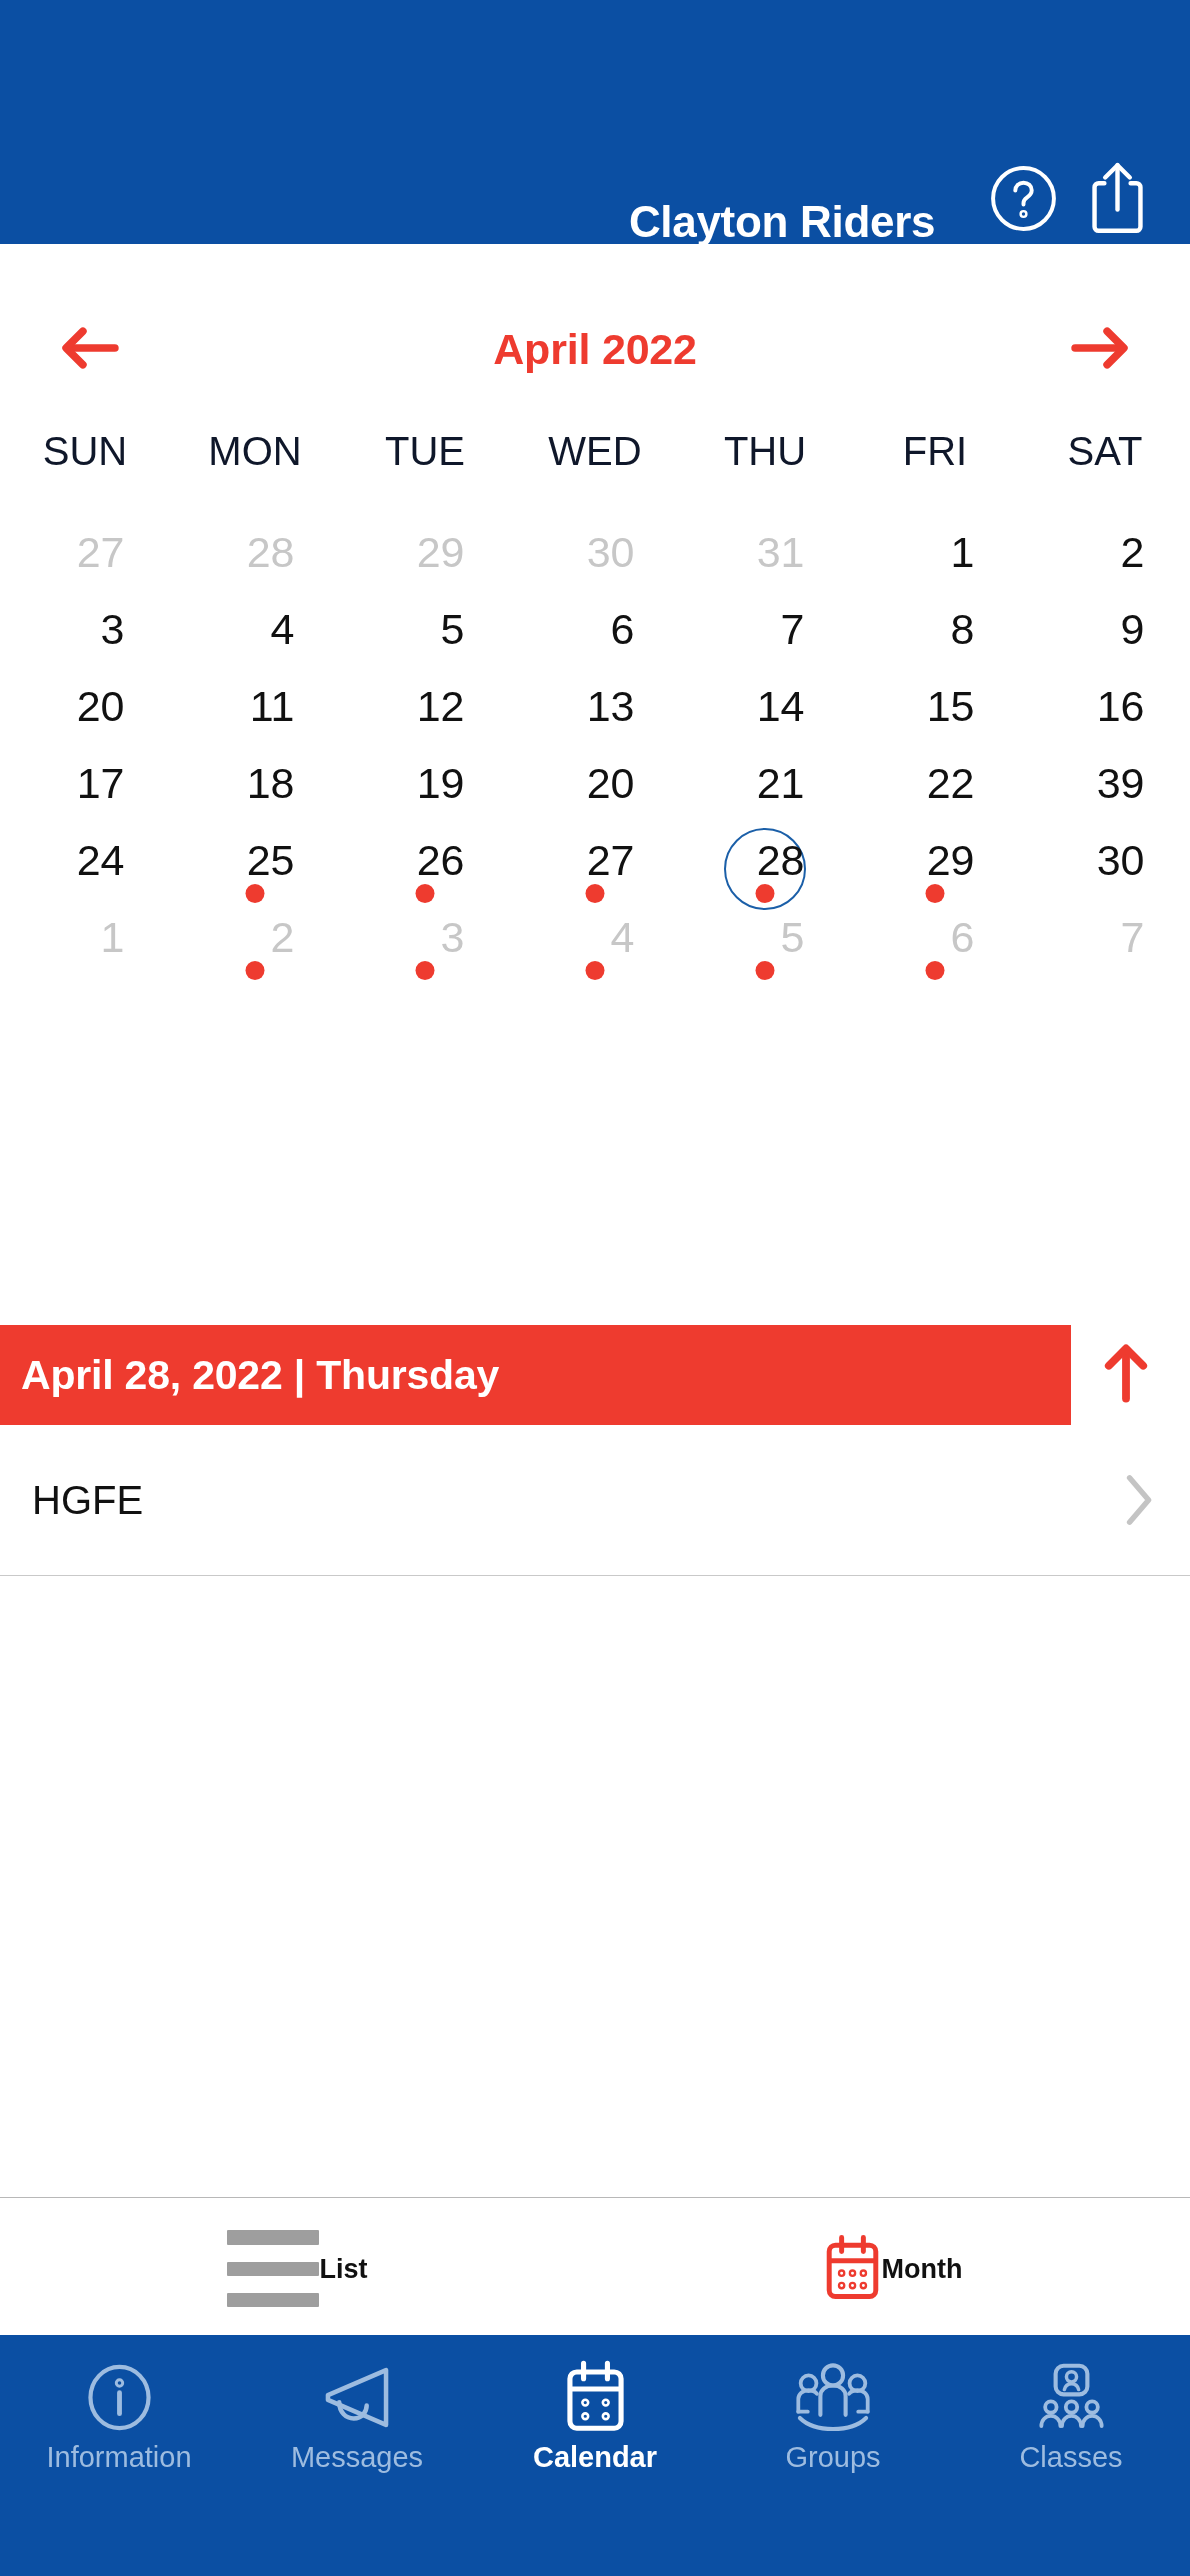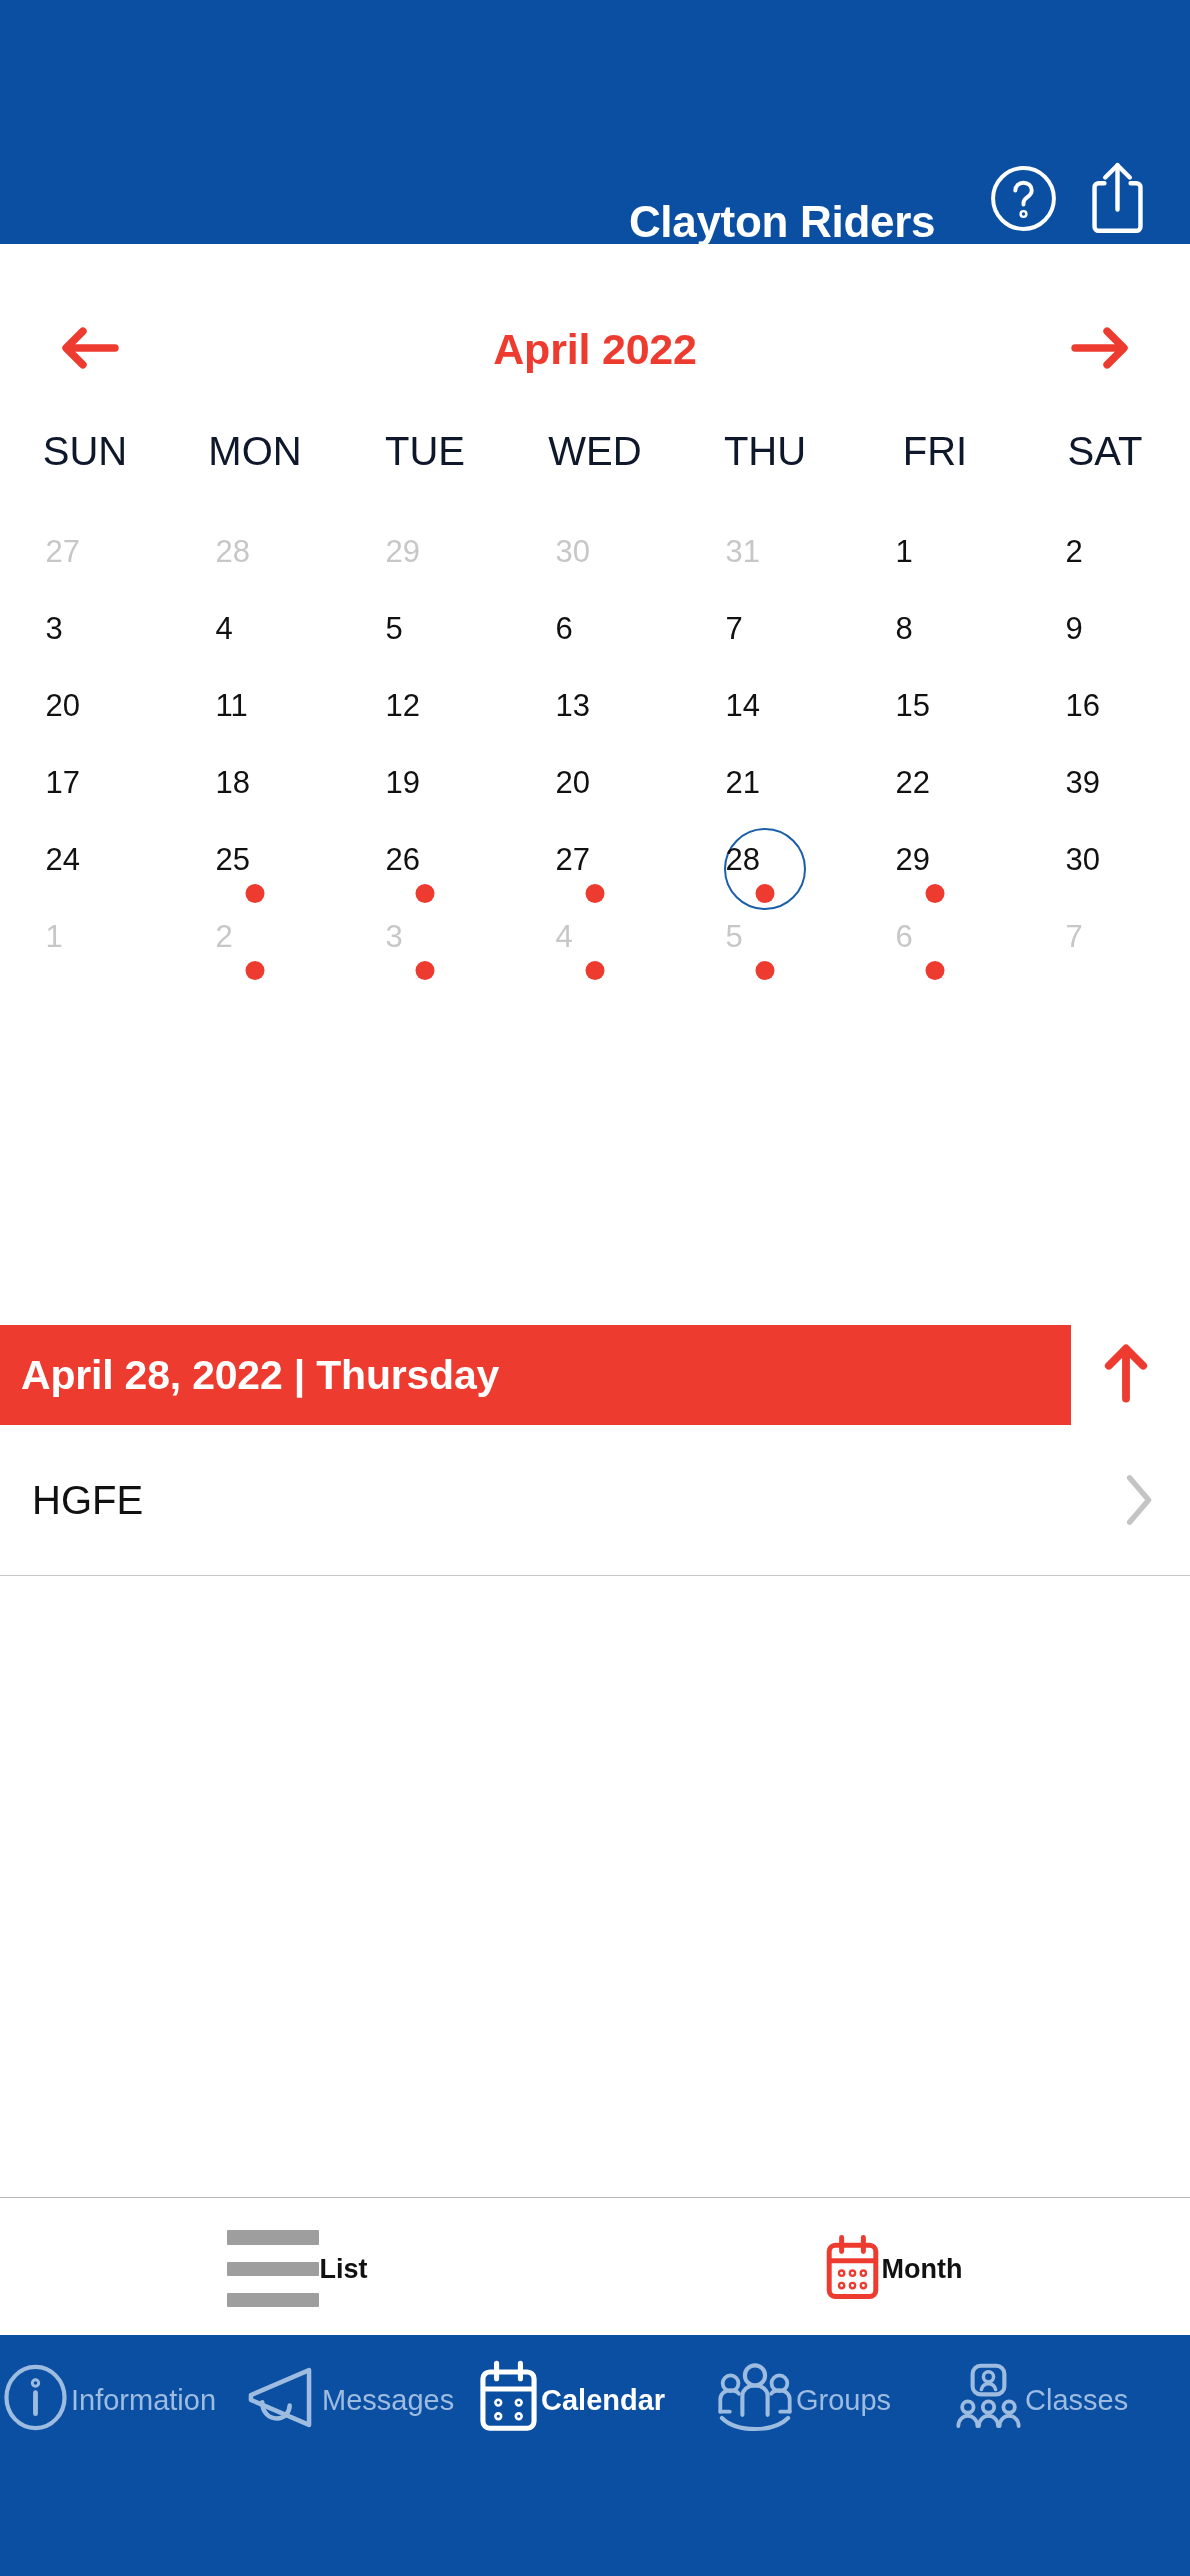--- a/index.html
+++ b/index.html
@@ -102,27 +102,27 @@
   .cal-cell {
     flex: 1 1 0;
     position: relative;
     display: flex;
     align-items: flex-start;
     justify-content: center;
     padding-top: 3.8px;
     box-sizing: border-box;
   }
   .daynum {
-    font-size: 31px;
+    font-size: 43px;
     color: #111111;
     line-height: 52px;
     position: relative;
     z-index: 2;
     width: 79px;
-    text-align: left;
+    text-align: right;
   }
   .daynum.muted { color: #c7c7c7; }
   .sel-ring {
     position: absolute;
     top: -1.9px;
     left: 50%;
     transform: translateX(-50%);
     width: 82px;
     height: 82px;
     border: 2.9px solid #1B5FA8;
@@ -252,21 +252,21 @@
     height: 241px;
     background: #0B4FA3;
     display: flex;
     align-items: flex-start;
     padding-top: 25px;
     box-sizing: border-box;
   }
   .tab-item {
     flex: 1 1 0;
     display: flex;
-    flex-direction: row;
+    flex-direction: column;
     align-items: center;
     justify-content: flex-start;
   }
   .tab-icon {
     height: 75px;
     display: flex;
     align-items: center;
     justify-content: center;
   }
   .tab-label {

